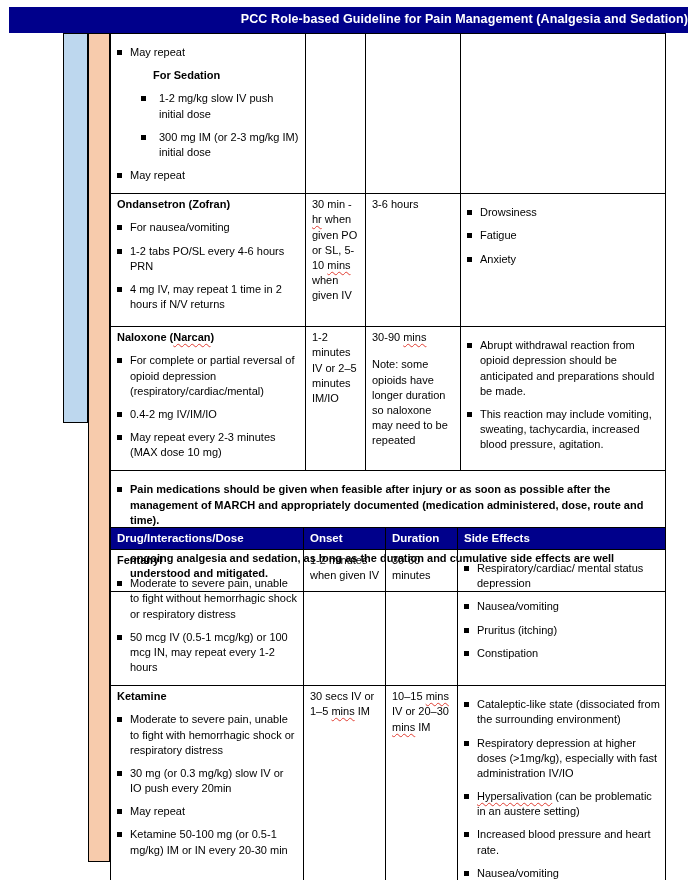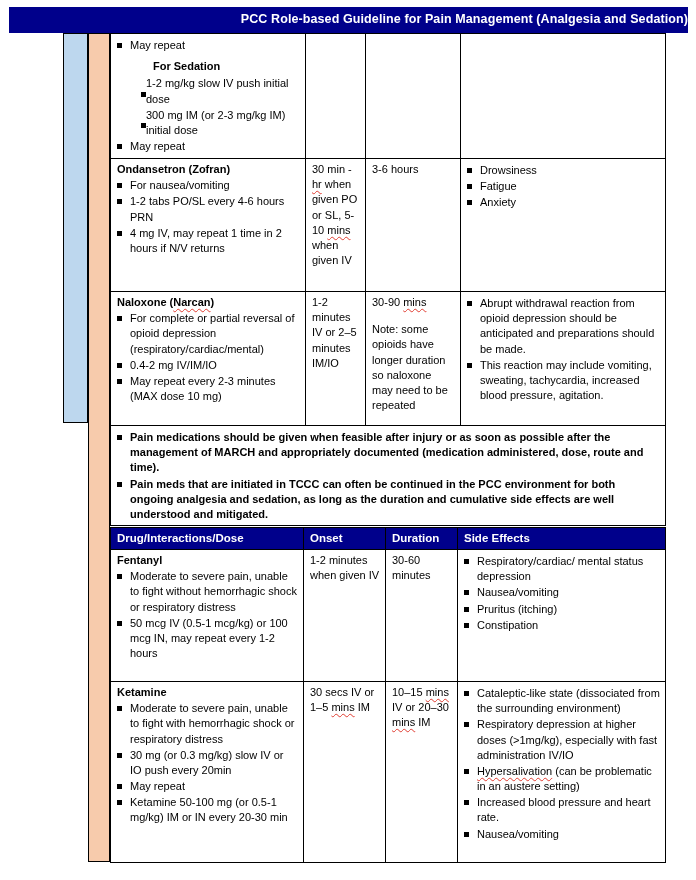--- a/index.html
+++ b/index.html
@@ -24,23 +24,23 @@
   table.tbl.upper { top:33px; width:555px; }
   table.tbl.lower { top:527px; width:555px;border-radius:20px; }
   tr.rA { height:125px; } tr.rB { height:133px;padding-left:20px; } tr.rC { height:134px; } tr.rNote { height:96px;font-weight:bold; }
   tr.rHdr { height:22px; } tr.rF { height:132px;padding-left:32px; } tr.rK { height:181px; }
   th.hdr {
     background:#00008B; color:#fff; font-weight:bold; font-size:11.5px;
     vertical-align:middle; padding:2px 6px;
   }
   .drug-name { font-weight:bold; margin-bottom:1px; }
   .subhead { font-weight:bold; margin:6px 0 2px 0;padding-left:36px; }
-  .li { display:flex; gap:8px; margin:1px 0; }
+  .li { display:flex; gap:8px; margin:8px 0; }
   .li .bsq { flex:0 0 auto; width:5px; height:5px; background:#000; margin-top:5px; }
-  .li.l2 { padding-left:24px; gap:0;align-items:center; }
+  .li.l2 { padding-left:24px; gap:13px; }
   .sqg {
     text-decoration:underline; text-decoration-style:wavy;
     text-decoration-color:#E03C31; text-decoration-thickness:1px; text-underline-offset:2px;
   }
   .dur-note { margin-top:12px; }
 </style>
 </head>
 <body>
 
 <div class="page">

